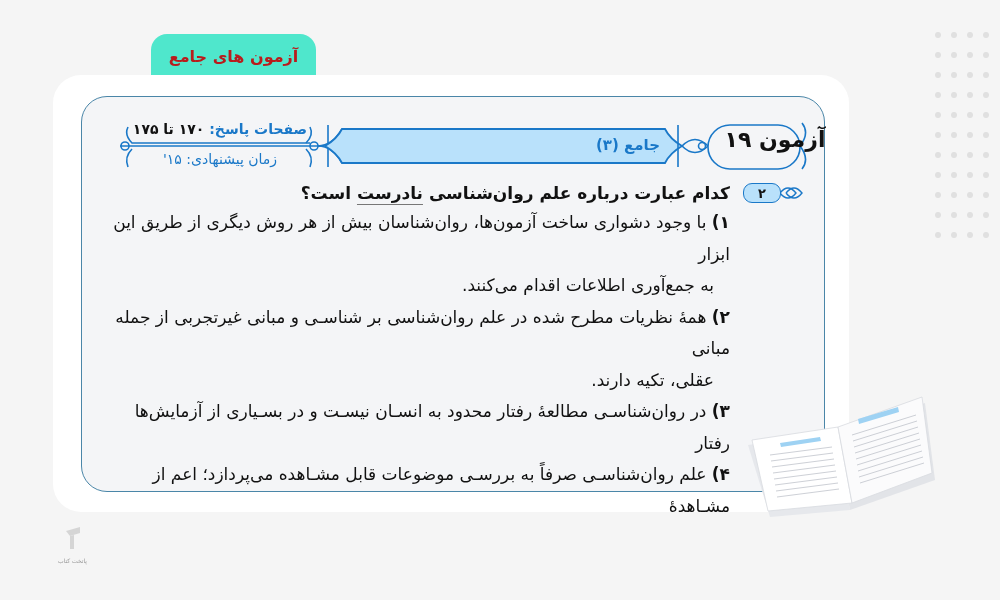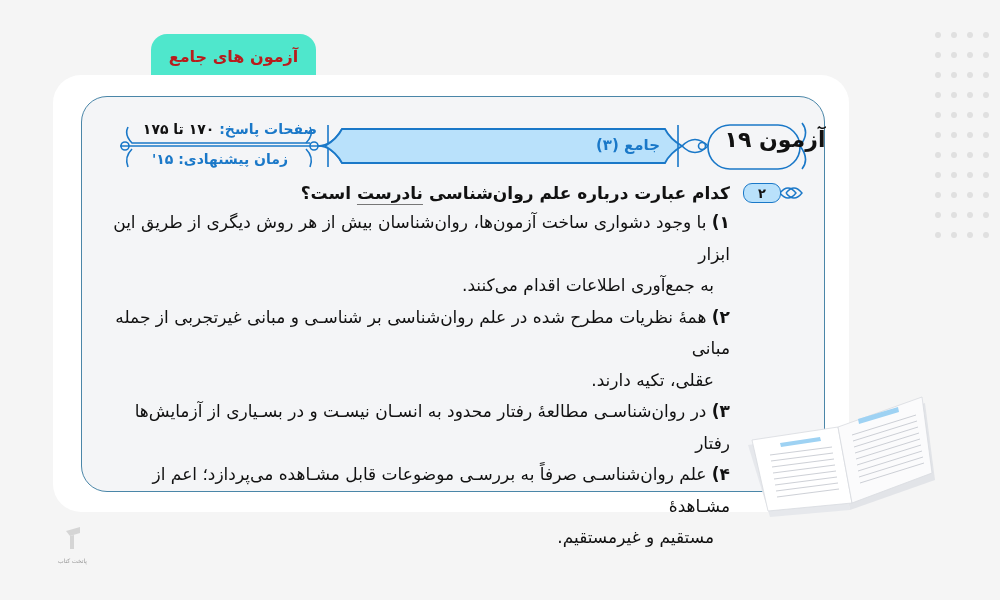--- a/index.html
+++ b/index.html
@@ -26,26 +26,26 @@
     background: #ffffff; border-radius: 28px;
   }
   .frame {
     position: absolute; left: 81px; top: 96px; width: 744px; height: 396px;
     background: #f4f5f7; border: 1.5px solid #4a86a8; border-radius: 26px;
   }
   .header-svg { position: absolute; left: 110px; top: 105px; }
 
   .pages-line {
     position: absolute; left: 130px; top: 121px; width: 180px; text-align: center;
-    direction: rtl; font-size: 14px; font-weight: bold; color: #1a78c8; margin-left: 10px;
+    direction: rtl; font-size: 14px; font-weight: bold; color: #1a78c8;
   }
   .pages-line .nums { color: #111; }
   .time-line {
     position: absolute; left: 130px; top: 151px; width: 180px; text-align: center;
-    direction: rtl; font-size: 14px; font-weight: bold; color: #1a78c8;
+    direction: rtl; font-size: 14px; font-weight: normal; color: #1a78c8;
   }
   .section-title {
     position: absolute; left: 330px; top: 136px; width: 330px; text-align: right;
     direction: rtl; font-size: 15px; font-weight: bold; color: #1a78c8;
   }
   .exam-title {
     position: absolute; left: 690px; top: 127px; width: 110px; text-align: center;
     direction: rtl; font-size: 22px; font-weight: bold; color: #111; margin-left: 30px;
   }
   .qnum {
@@ -189,21 +189,20 @@
     <span>همهٔ نظریات مطرح شده در علم روان‌شناسی بر شناسـی و مبانی غیرتجربی از جمله مبانی</span>
     <span class="cont">عقلی، تکیه دارند.</span>
   </div>
   <div class="opt">
     <span class="n">۳)</span>
     <span>در روان‌شناسـی مطالعهٔ رفتار محدود به انسـان نیسـت و در بسـیاری از آزمایش‌ها رفتار</span>
   </div>
   <div class="opt">
     <span class="n">۴)</span>
     <span>علم روان‌شناسـی صرفاً به بررسـی موضوعات قابل مشـاهده می‌پردازد؛ اعم از مشـاهدهٔ</span>
-    <span class="cont">مستقیم و غیرمستقیم.</span>
   </div>
 </div>
 
 <svg class="book" width="200" height="135" viewBox="0 0 200 135">
   <path d="M8 60 L95 48 L110 125 L30 132 Z" fill="#e6e8ec"></path>
   <path d="M95 48 L185 18 L195 95 L110 125 Z" fill="#e2e4e8"></path>
   <path d="M12 55 L98 42 L112 118 L28 126 Z" fill="#ffffff" stroke="#d8dbe0" stroke-width="0.8"></path>
   <path d="M98 42 L182 12 L192 88 L112 118 Z" fill="#fbfbfc" stroke="#d8dbe0" stroke-width="0.8"></path>
   <path d="M40 58 L80 52 L81 56 L41 62 Z" fill="#9ed2f3"></path>
   <path d="M118 34 L158 22 L159 27 L119 39 Z" fill="#9ed2f3"></path>

